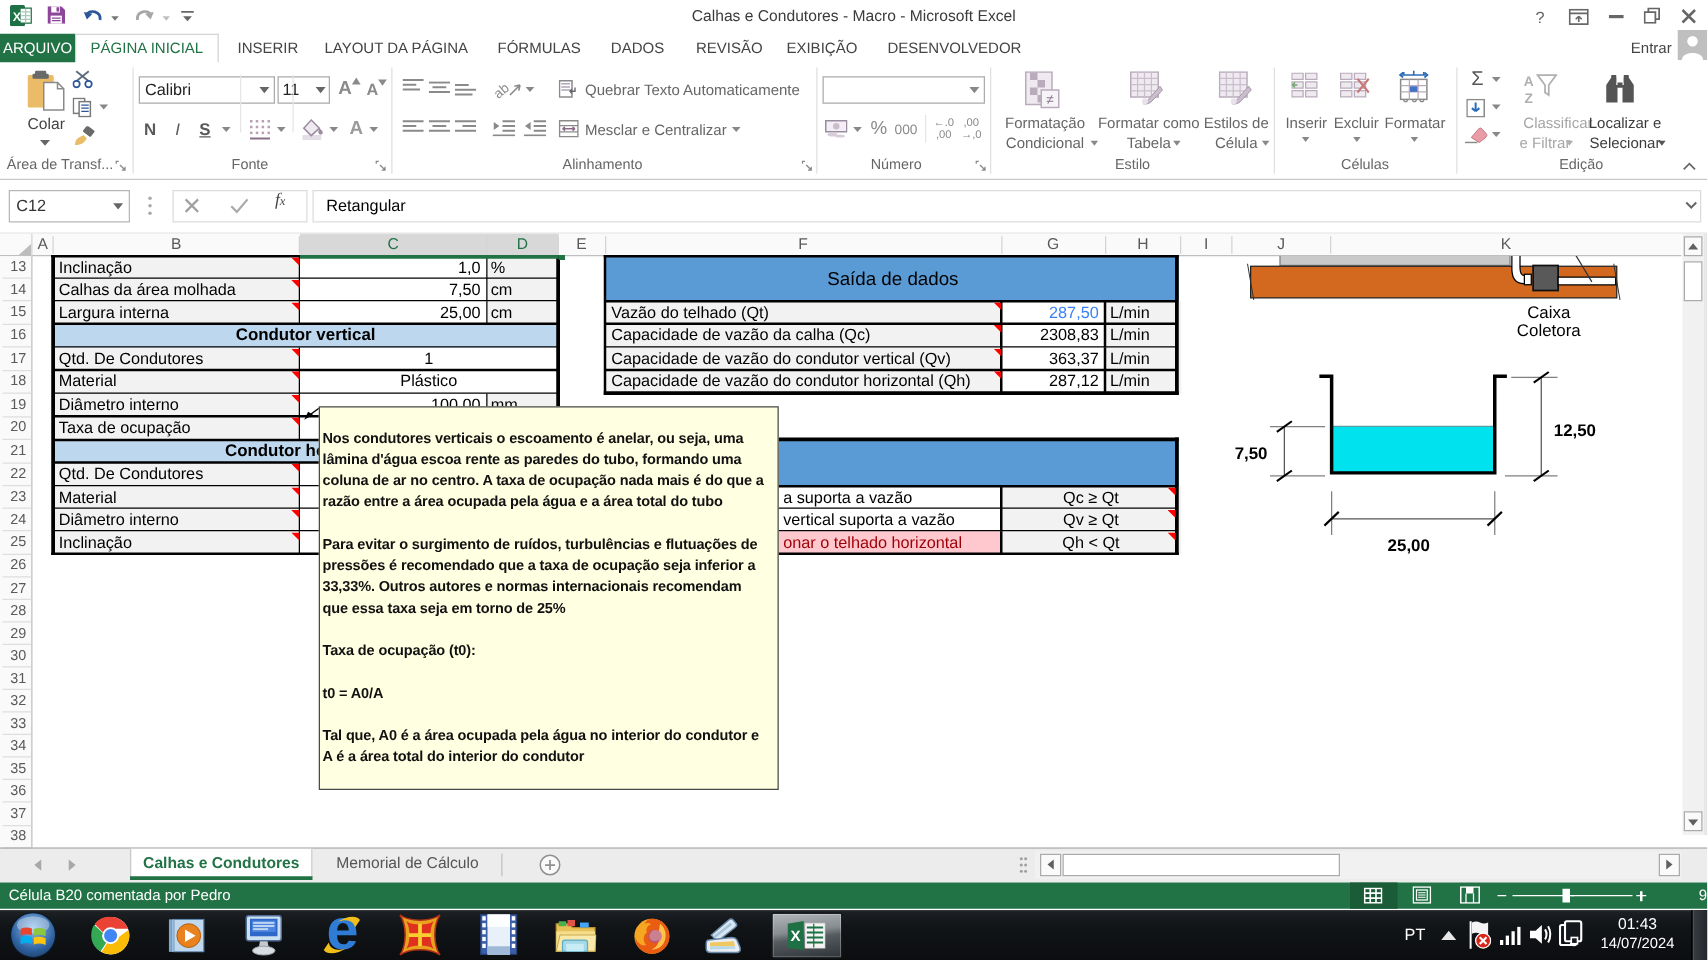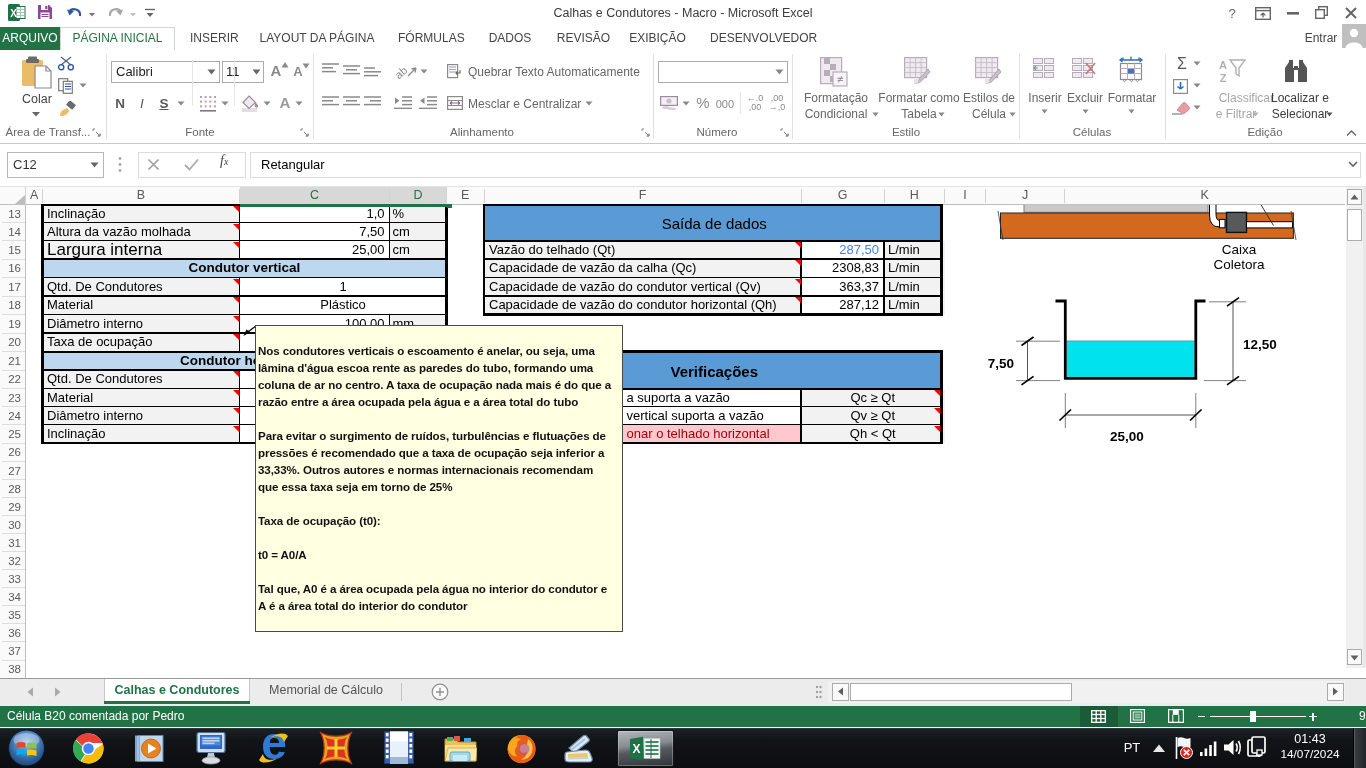--- a/index.html
+++ b/index.html
@@ -596,24 +596,24 @@
 <div class="a" style="left:388.8px;top:406.5px;width:1.4px;height:18.0px;background:#000;"></div>
 <div class="a" style="left:238.8px;top:424.5px;width:1.4px;height:18.80000000000001px;background:#000;"></div>
 <div class="a" style="left:388.8px;top:424.5px;width:1.4px;height:18.80000000000001px;background:#000;"></div>
 <div class="a" style="left:238.8px;top:277.5px;width:1.4px;height:18.5px;background:#000;"></div>
 <div class="a" style="left:238.8px;top:296px;width:1.4px;height:18.5px;background:#000;"></div>
 <div class="a" style="left:238.8px;top:370px;width:1.4px;height:18.5px;background:#000;"></div>
 <div class="a" style="left:238.8px;top:388.5px;width:1.4px;height:18.0px;background:#000;"></div>
 <div class="a" style="left:47px;top:204.5px;width:190.5px;height:18.0px;line-height:18.0px;font-size:13px;color:#000;text-align:left;font-weight:normal;white-space:nowrap;">Inclinação</div>
 <div class="a" style="left:239.5px;top:204.5px;width:145.0px;height:18.0px;line-height:18.0px;font-size:13px;color:#000;text-align:right;font-weight:normal;white-space:nowrap;">1,0</div>
 <div class="a" style="left:392.5px;top:204.5px;width:50px;height:18.0px;line-height:18.0px;font-size:13px;color:#000;text-align:left;font-weight:normal;white-space:nowrap;">%</div>
-<div class="a" style="left:47px;top:222.5px;width:190.5px;height:18.0px;line-height:18.0px;font-size:13px;color:#000;text-align:left;font-weight:normal;white-space:nowrap;">Altura da vazão molhada</div>
+<div class="a" style="left:47px;top:222.5px;width:190.5px;height:18.0px;line-height:18.0px;font-size:13px;color:#000;text-align:left;font-weight:normal;white-space:nowrap;">Calhas da área molhada</div>
 <div class="a" style="left:239.5px;top:222.5px;width:145.0px;height:18.0px;line-height:18.0px;font-size:13px;color:#000;text-align:right;font-weight:normal;white-space:nowrap;">7,50</div>
 <div class="a" style="left:392.5px;top:222.5px;width:50px;height:18.0px;line-height:18.0px;font-size:13px;color:#000;text-align:left;font-weight:normal;white-space:nowrap;">cm</div>
-<div class="a" style="left:47px;top:240.5px;width:190.5px;height:18.5px;line-height:18.5px;font-size:17px;color:#000;text-align:left;font-weight:normal;white-space:nowrap;">Largura interna</div>
+<div class="a" style="left:47px;top:240.5px;width:190.5px;height:18.5px;line-height:18.5px;font-size:13px;color:#000;text-align:left;font-weight:normal;white-space:nowrap;">Largura interna</div>
 <div class="a" style="left:239.5px;top:240.5px;width:145.0px;height:18.5px;line-height:18.5px;font-size:13px;color:#000;text-align:right;font-weight:normal;white-space:nowrap;">25,00</div>
 <div class="a" style="left:392.5px;top:240.5px;width:50px;height:18.5px;line-height:18.5px;font-size:13px;color:#000;text-align:left;font-weight:normal;white-space:nowrap;">cm</div>
 <div class="a" style="left:42.5px;top:259px;width:404.0px;height:18.5px;line-height:18.5px;font-size:13.5px;color:#000;text-align:center;font-weight:bold;white-space:nowrap;">Condutor vertical</div>
 <div class="a" style="left:47px;top:277.5px;width:190.5px;height:18.5px;line-height:18.5px;font-size:13px;color:#000;text-align:left;font-weight:normal;white-space:nowrap;">Qtd. De Condutores</div>
 <div class="a" style="left:239.5px;top:277.5px;width:207.0px;height:18.5px;line-height:18.5px;font-size:13px;color:#000;text-align:center;font-weight:normal;white-space:nowrap;">1</div>
 <div class="a" style="left:47px;top:296px;width:190.5px;height:18.5px;line-height:18.5px;font-size:13px;color:#000;text-align:left;font-weight:normal;white-space:nowrap;">Material</div>
 <div class="a" style="left:239.5px;top:296px;width:207.0px;height:18.5px;line-height:18.5px;font-size:13px;color:#000;text-align:center;font-weight:normal;white-space:nowrap;">Plástico</div>
 <div class="a" style="left:47px;top:314.5px;width:190.5px;height:18.5px;line-height:18.5px;font-size:13px;color:#000;text-align:left;font-weight:normal;white-space:nowrap;">Diâmetro interno</div>
 <div class="a" style="left:239.5px;top:314.5px;width:145.0px;height:18.5px;line-height:18.5px;font-size:13px;color:#000;text-align:right;font-weight:normal;white-space:nowrap;">100,00</div>
 <div class="a" style="left:392.5px;top:314.5px;width:50px;height:18.5px;line-height:18.5px;font-size:13px;color:#000;text-align:left;font-weight:normal;white-space:nowrap;">mm</div>
@@ -704,21 +704,20 @@
 <svg class="a" style="left:794.7px;top:260.0px" width="6.5" height="6.5" viewBox="0 0 6.5 6.5">
       <path d="M0 0 H6.5 V6.5 Z" fill="#FF0000"></path>
     </svg>
 <svg class="a" style="left:794.7px;top:278.5px" width="6.5" height="6.5" viewBox="0 0 6.5 6.5">
       <path d="M0 0 H6.5 V6.5 Z" fill="#FF0000"></path>
     </svg>
 <svg class="a" style="left:794.7px;top:297.0px" width="6.5" height="6.5" viewBox="0 0 6.5 6.5">
       <path d="M0 0 H6.5 V6.5 Z" fill="#FF0000"></path>
     </svg>
 <div class="a" style="left:484px;top:351.5px;width:458.5px;height:37.0px;background:#5B9BD5;"></div>
-<div class="a" style="left:484px;top:352.5px;width:460.5px;height:37.0px;line-height:37.0px;font-size:15px;color:#000;text-align:center;font-weight:bold;white-space:nowrap;">Verificações</div>
 <div class="a" style="left:484px;top:388.5px;width:317px;height:18.0px;background:#FFF;"></div>
 <div class="a" style="left:484px;top:406.5px;width:317px;height:18.0px;background:#FFF;"></div>
 <div class="a" style="left:484px;top:424.5px;width:317px;height:18.80000000000001px;background:#FFC7CE;"></div>
 <div class="a" style="left:801px;top:388.5px;width:143.5px;height:18.0px;background:#F2F2F2;"></div>
 <div class="a" style="left:801px;top:406.5px;width:143.5px;height:18.0px;background:#F2F2F2;"></div>
 <div class="a" style="left:801px;top:424.5px;width:143.5px;height:18.80000000000001px;background:#F2F2F2;"></div>
 <div class="a" style="left:482.8px;top:350.4px;width:459.90000000000003px;height:2.2px;background:#000;"></div>
 <div class="a" style="left:484px;top:387.5px;width:457.5px;height:2.0px;background:#000;"></div>
 <div class="a" style="left:484px;top:405.8px;width:457.5px;height:1.4px;background:#000;"></div>
 <div class="a" style="left:484px;top:423.8px;width:457.5px;height:1.4px;background:#000;"></div>

